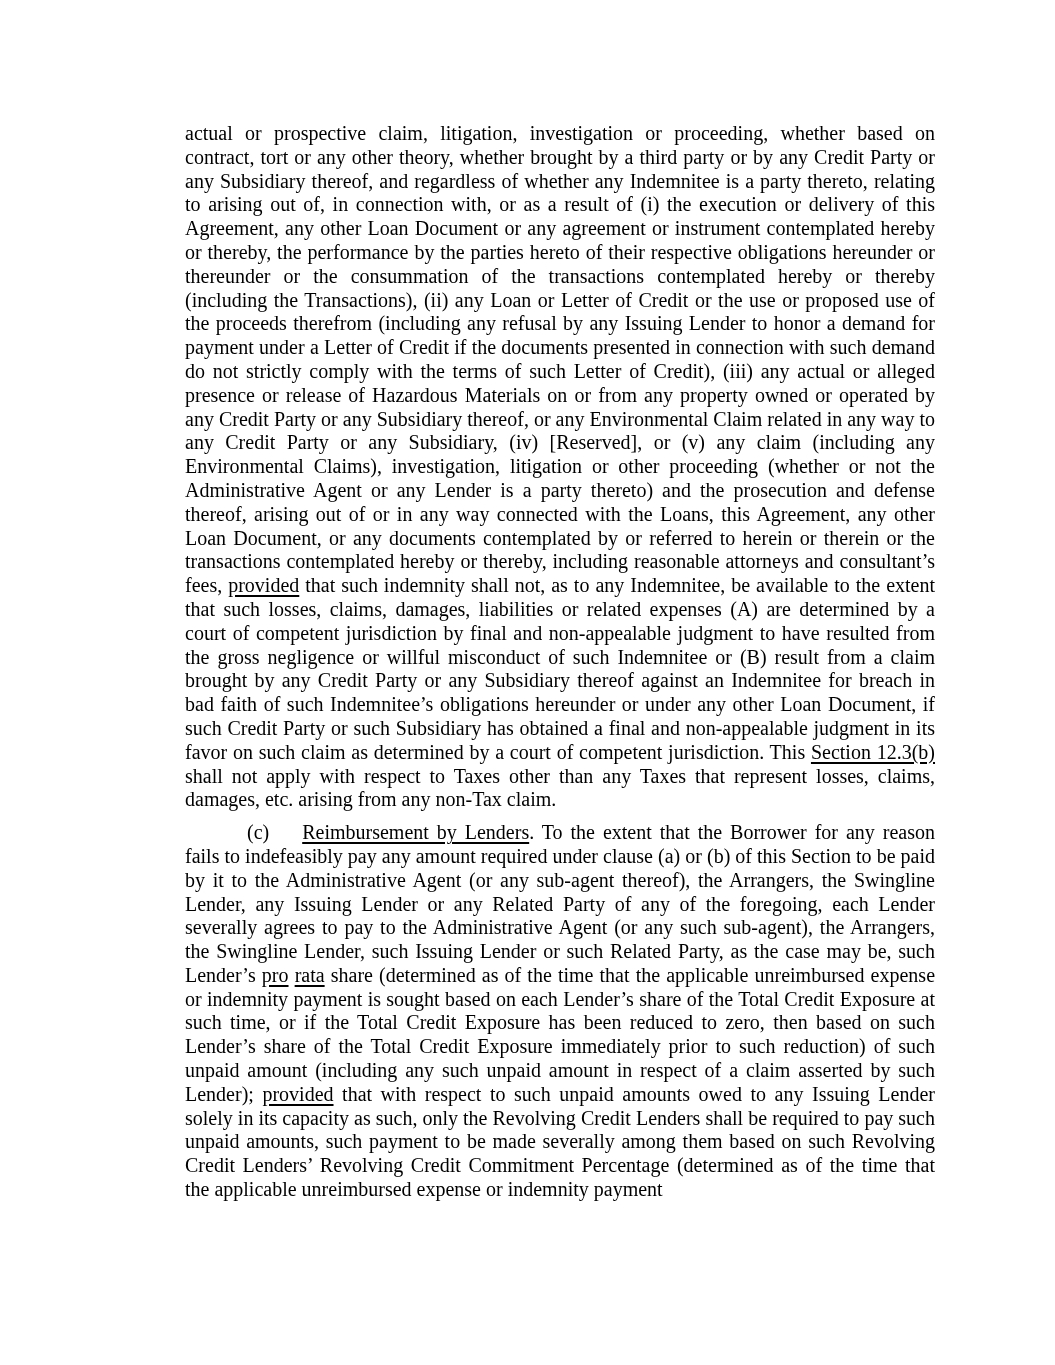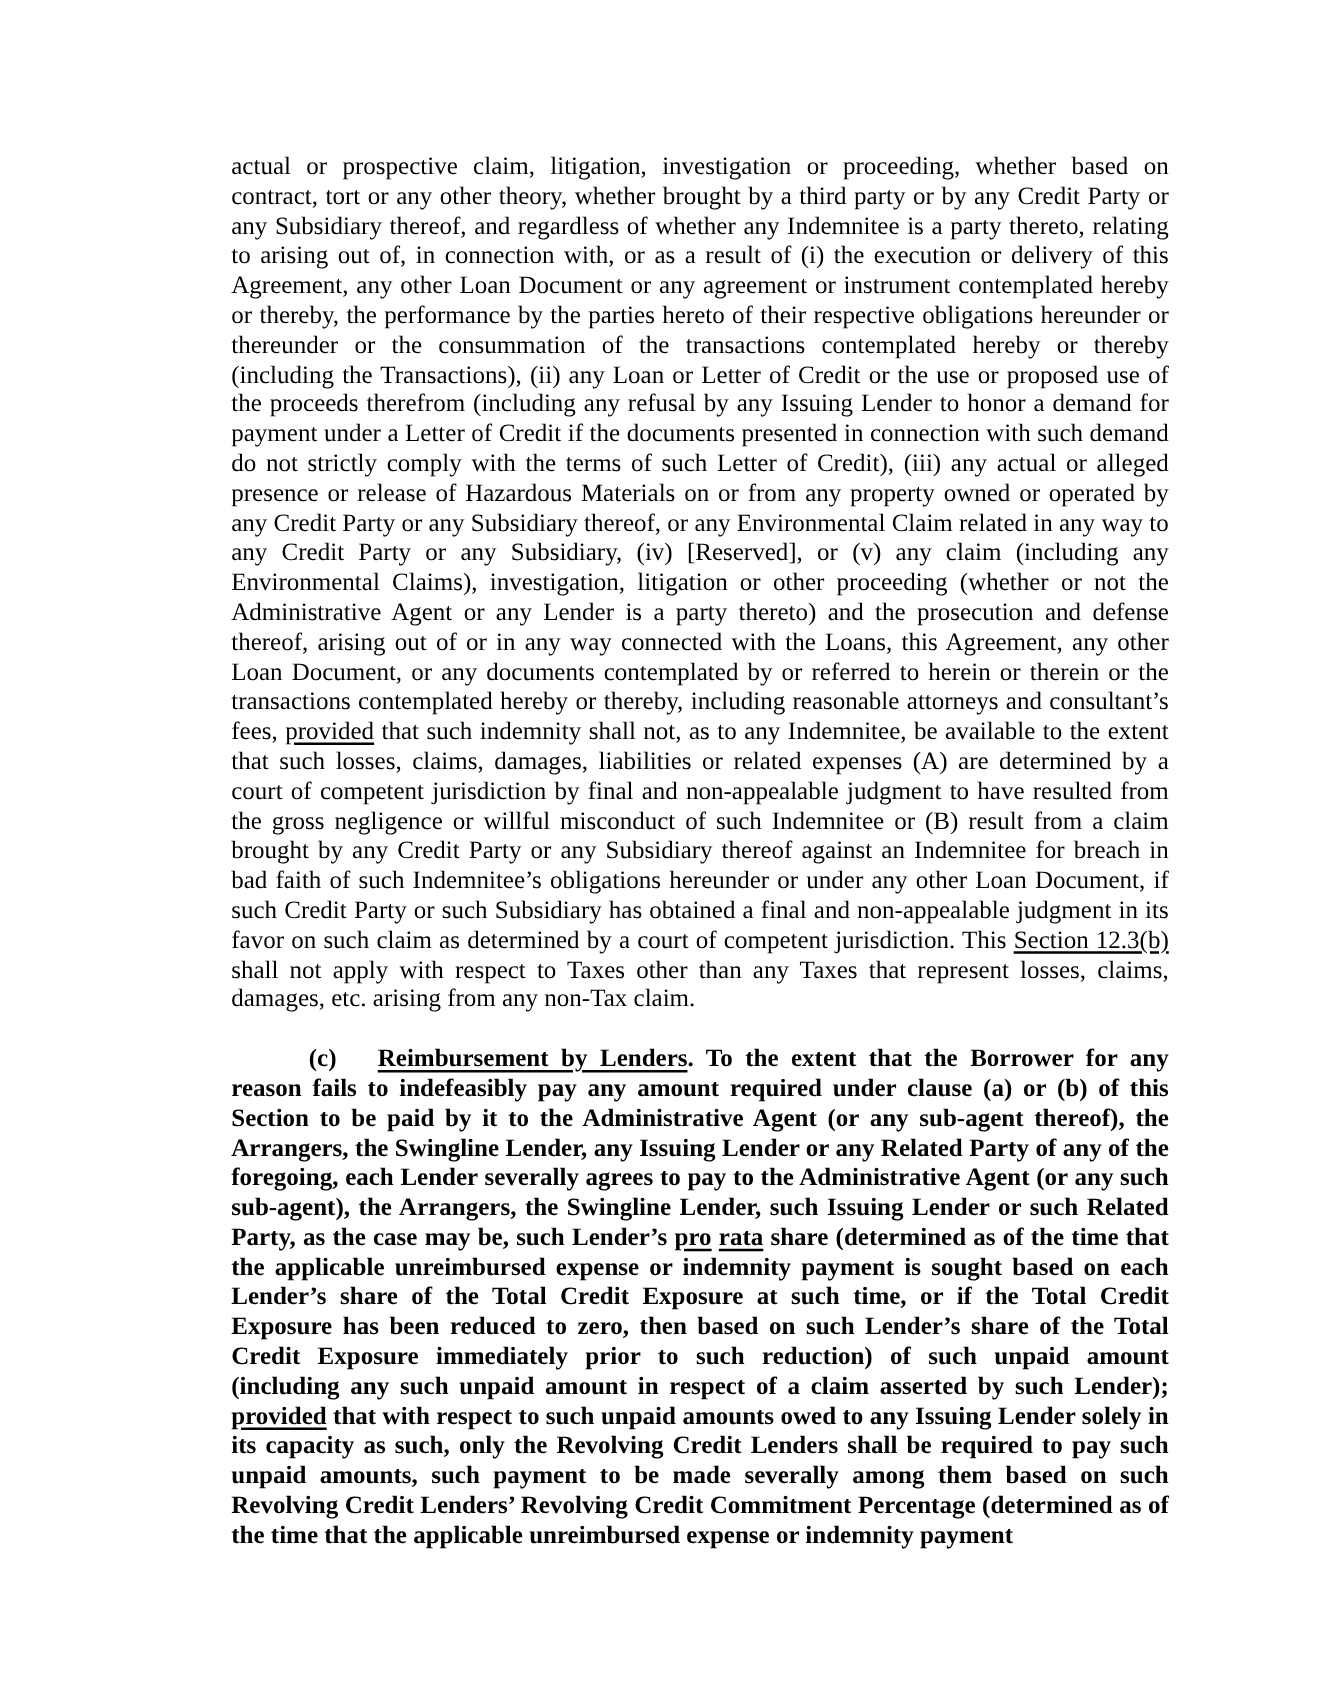--- a/index.html
+++ b/index.html
@@ -23,23 +23,22 @@
   p.para {
     margin: 0;
     font-family: "Liberation Serif", "DejaVu Serif", serif;
     font-size: 20px;
     line-height: 23.8px;
     color: #000000;
     text-align: justify;
     text-justify: inter-word;
   }
   p.para-c {
-    margin-top: 24px;
+    margin-top: 9px;
     text-indent: 62px;
-    font-weight: bold;
   }
   .u {
     text-decoration: underline;
     text-underline-offset: 3px;
   }
   .tab {
     display: inline-block;
     width: 33px;
   }
 </style>

